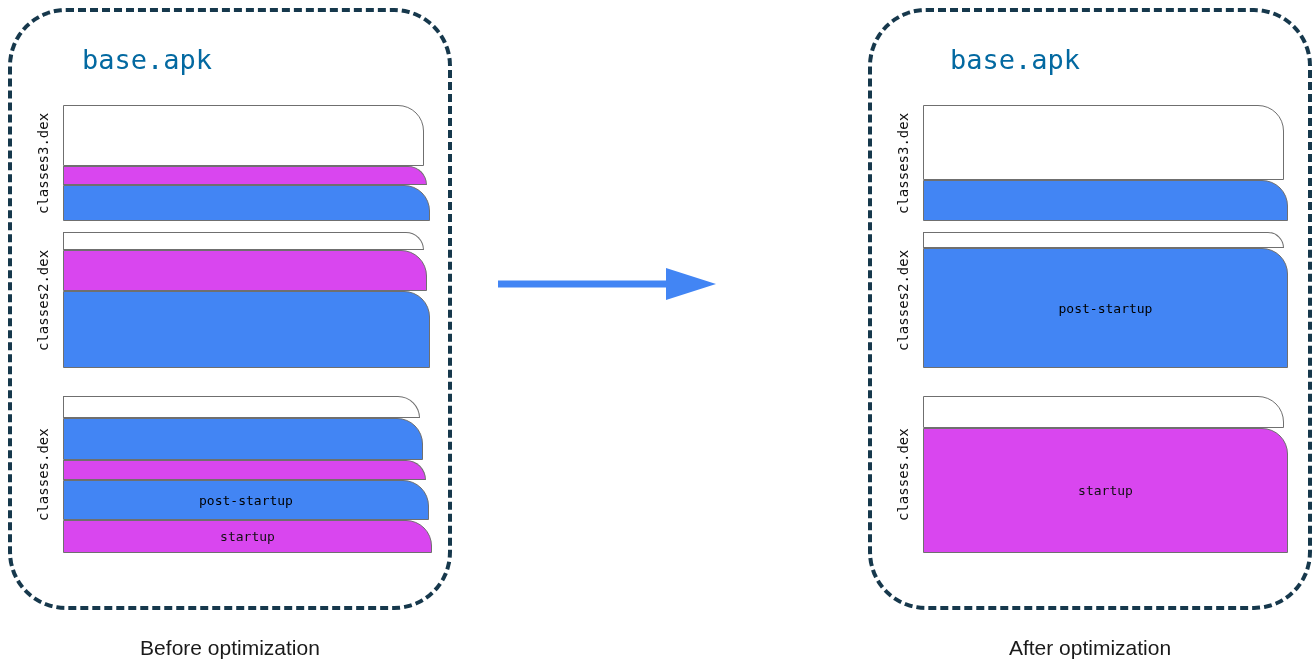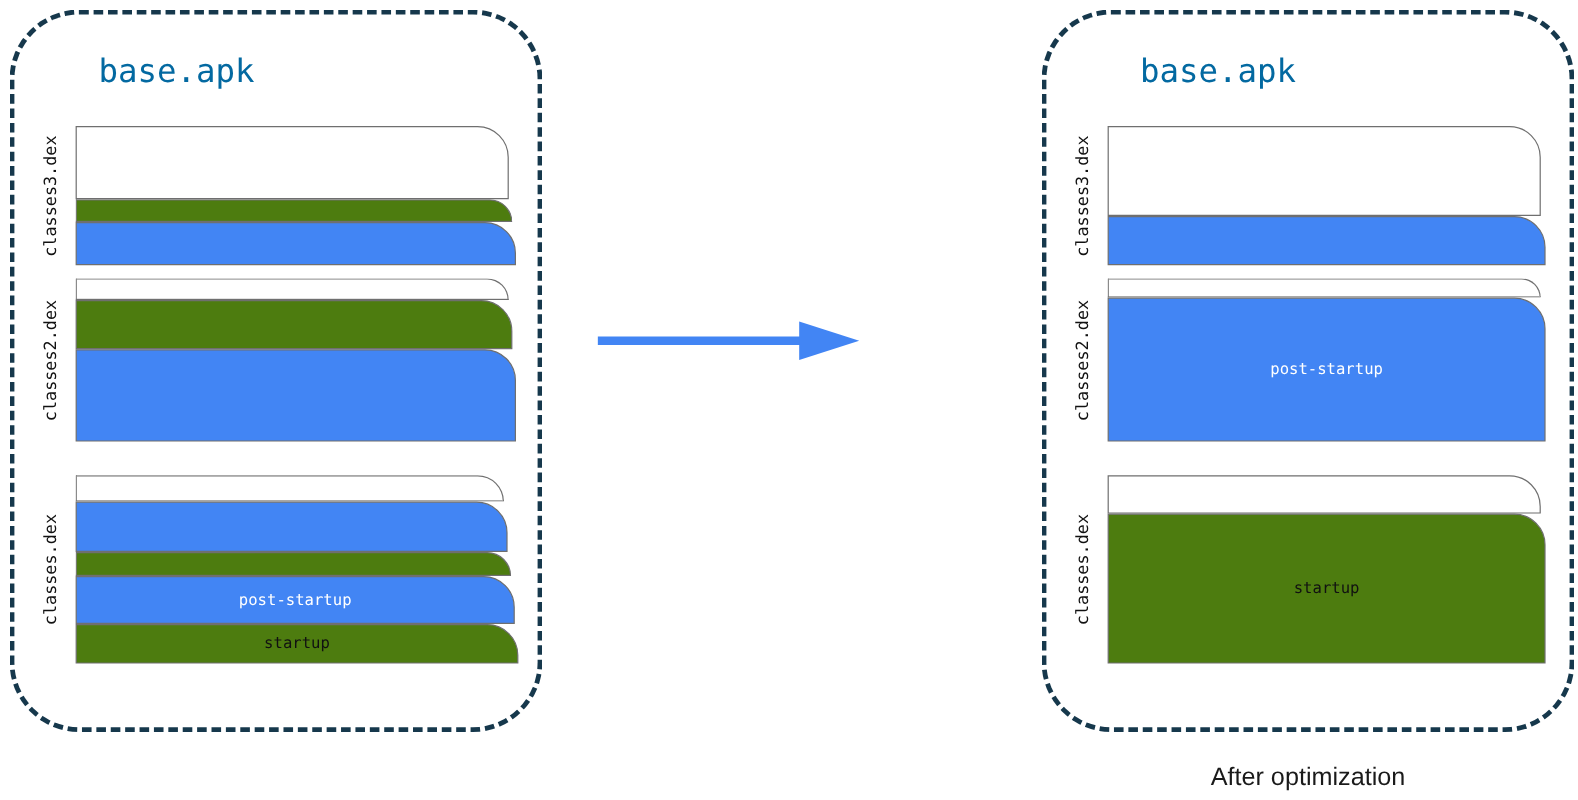--- a/index.html
+++ b/index.html
@@ -79,26 +79,26 @@
     left: 0;
     box-sizing: border-box;
     border: 1.5px solid #6f6f6f;
     border-top-right-radius: 26px;
     border-bottom-right-radius: 0;
     display: flex;
     align-items: center;
     justify-content: center;
     font-family: "DejaVu Sans Mono", "Liberation Mono", monospace;
     font-size: 13px;
-    color: #ffffff;
+    color: #000000;
     white-space: nowrap;
   }
   .band.empty  { background: #ffffff; }
   .band.blue   { background: #4285f4; }
-  .band.green  { background: #4d7c0f; color: #111111; }
+  .band.green  { background: #d946ef; color: #111111; }
 
   
   .arrow-wrap {
     position: absolute;
     left: 498px;
     top: 262px;
     width: 224px;
     height: 60px;
   }
 
@@ -189,15 +189,16 @@
   <div class="dex-block" style="left:892px; top:396px; width:400px; height:157px;">
     <div class="dex-label" style="width:22px; height:157px;">classes.dex</div>
     <div class="dex-stack">
       <div class="band empty" style="left:31px; top:0px;  width:361px; height:32px;"></div>
       <div class="band green" style="left:31px; top:32px; width:365px; height:125px;">
         <span>startup</span>
       </div>
     </div>
   </div>
 
+  <div class="caption left">Before optimization</div>
   <div class="caption right">After optimization</div>
 
 </div>
 
 </body></html>

